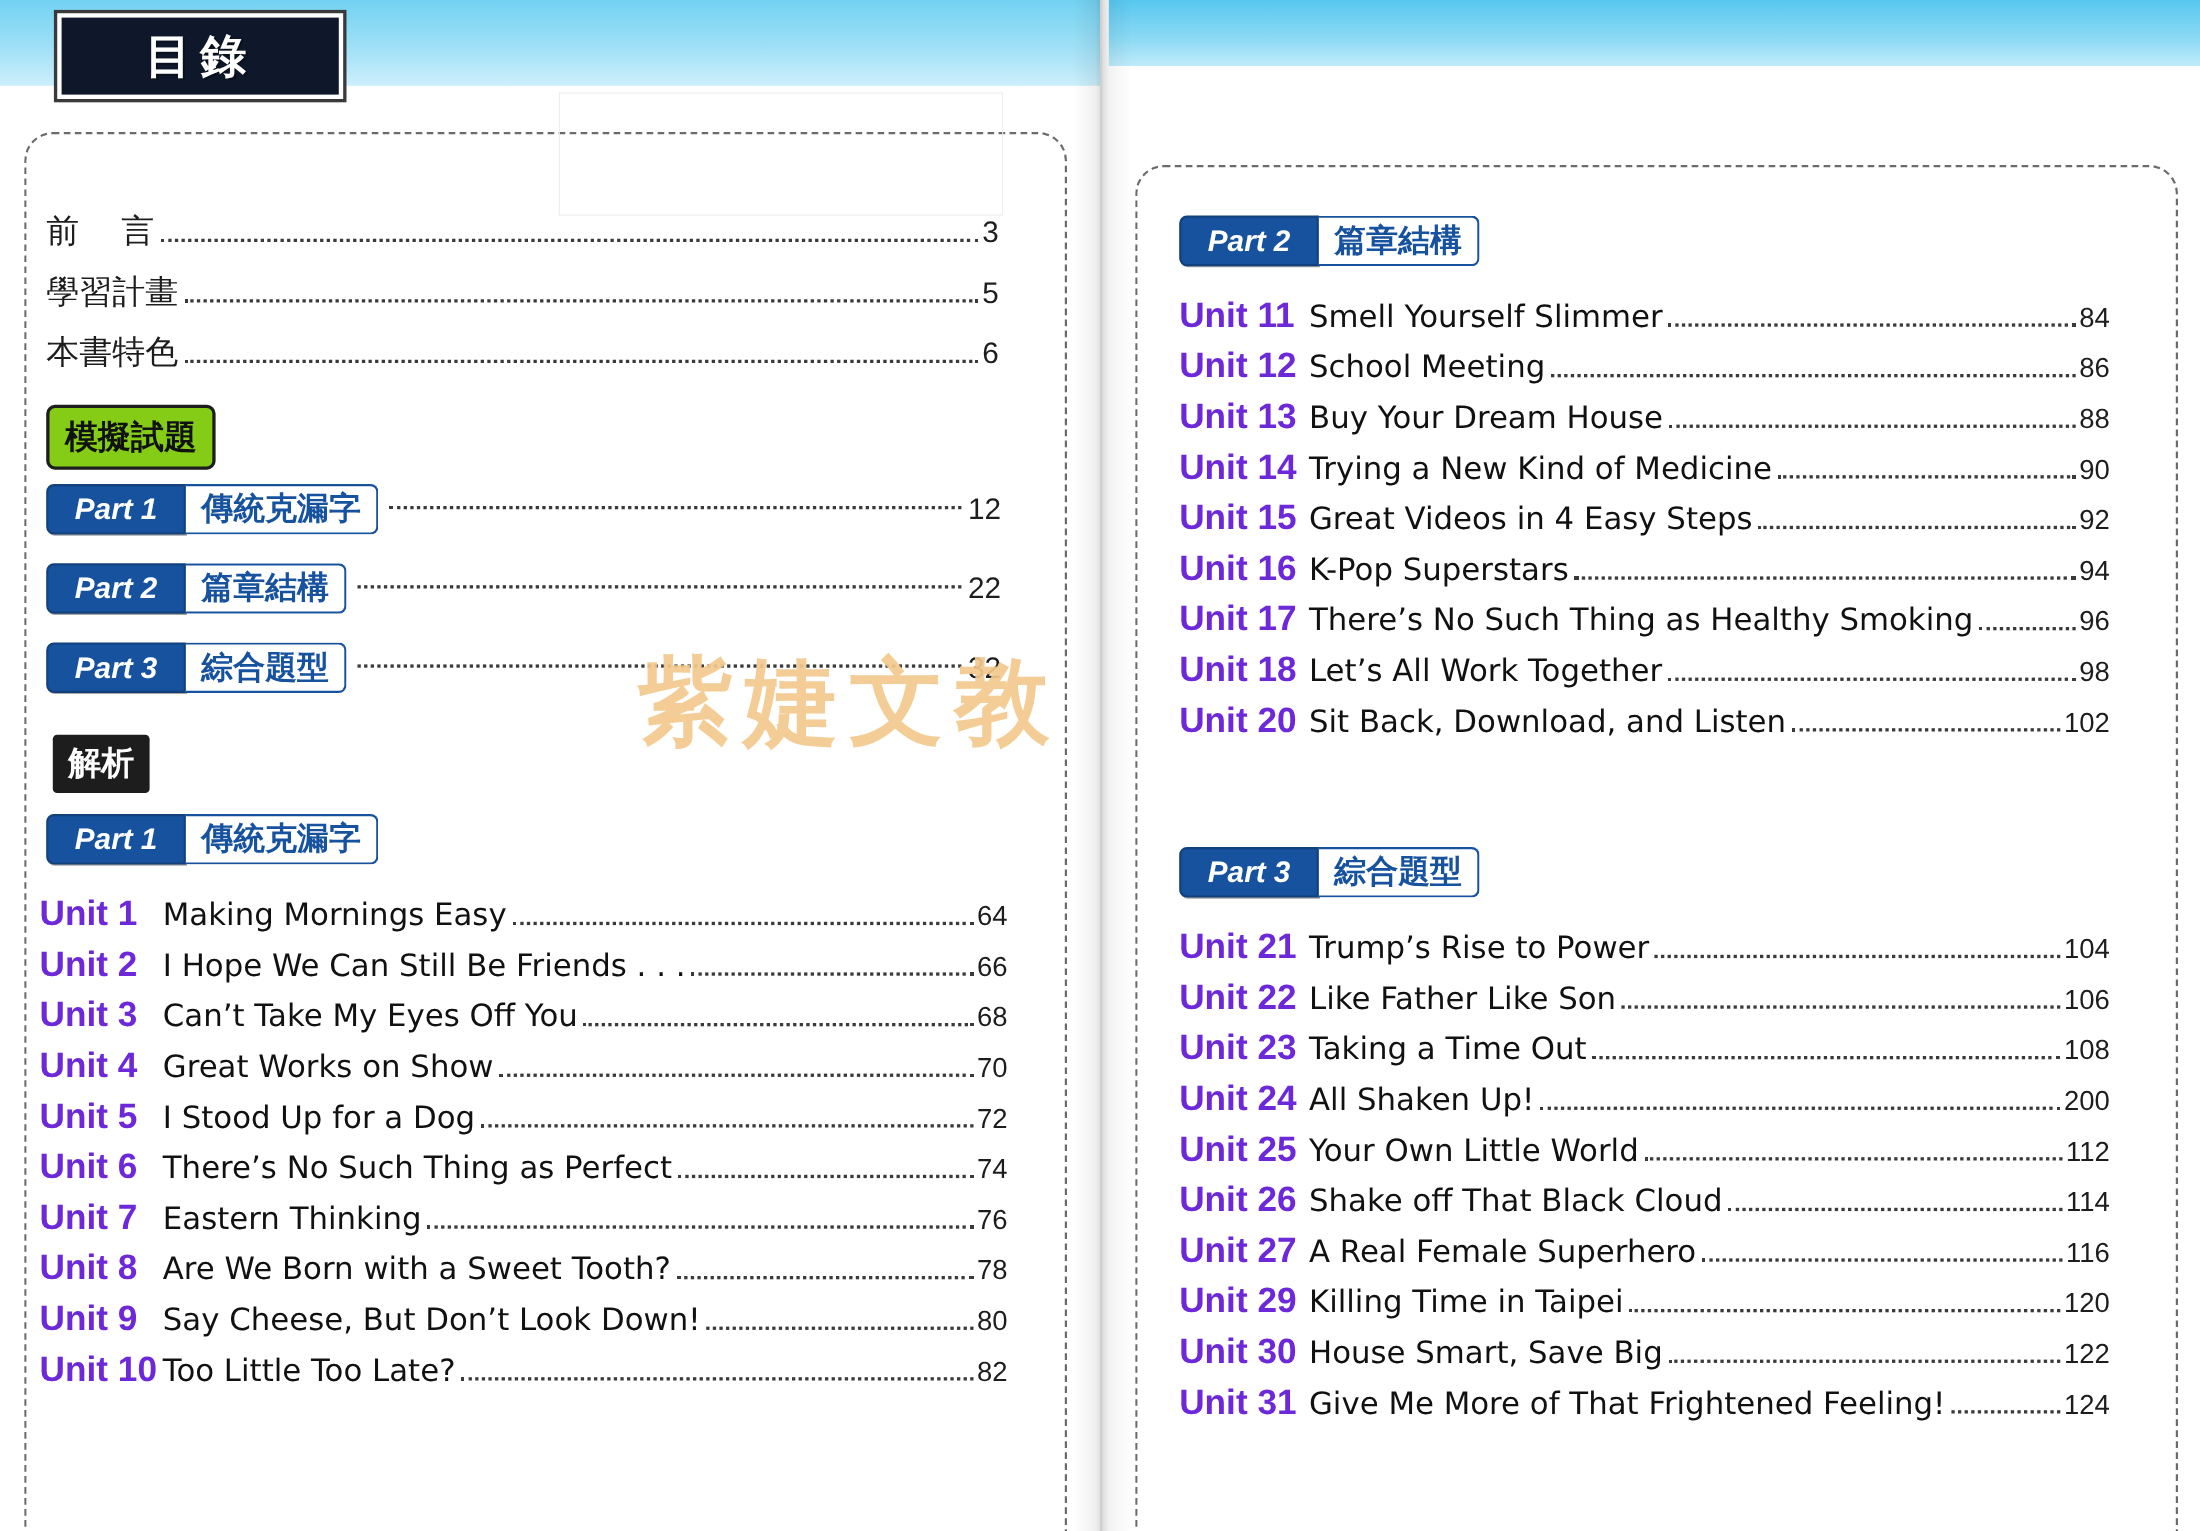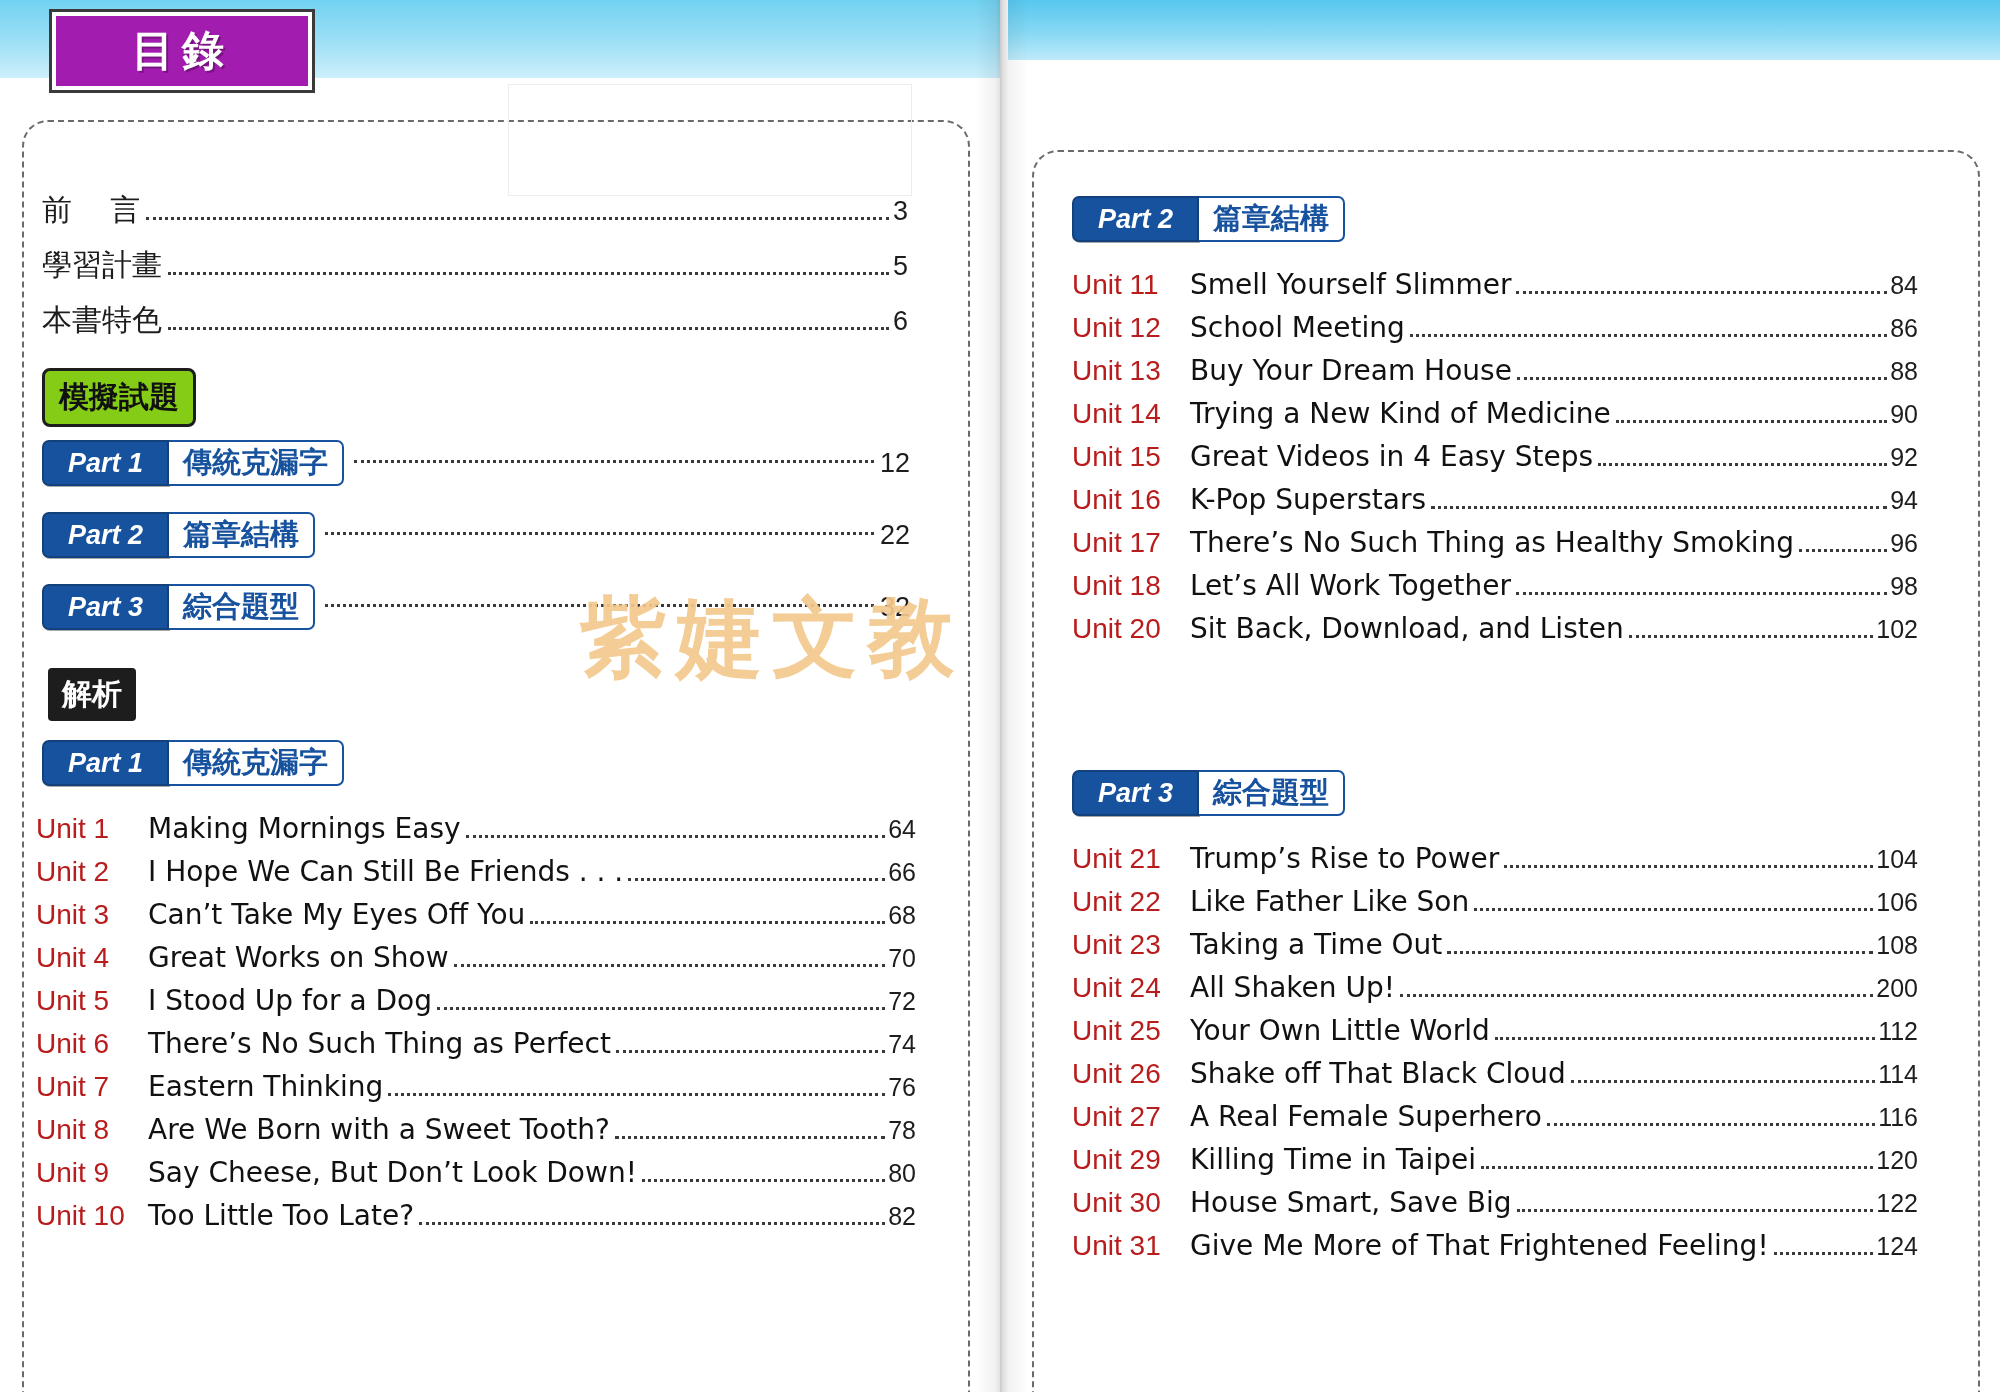--- a/index.html
+++ b/index.html
@@ -79,21 +79,21 @@
     left: 508px; top: 84px;
     width: 402px; height: 110px;
     border: 1px solid #ededed;
   }
 
   
   .toc-title {
     position: absolute;
     left: 52px; top: 12px;
     width: 252px; height: 70px;
-    background: #a21caf;
+    background: #0f172a;
     border: 4px solid #ffffff;
     box-shadow: 0 0 0 3px #3a3a3a;
     display: flex;
     align-items: center;
     justify-content: center;
   }
   .toc-title span {
     color: #ffffff;
     font-size: 42px;
     font-weight: bold;
@@ -211,23 +211,23 @@
   .unit-list {
     position: absolute;
   }
   .unit-row {
     display: flex;
     align-items: baseline;
     margin-bottom: 9px;
     font-family: "DejaVu Sans", sans-serif;
   }
   .unit-no {
-    font-size: 28px;
-    font-weight: normal;
-    color: #b91c1c;
+    font-size: 32px;
+    font-weight: bold;
+    color: #6d28d9;
     white-space: nowrap;
     font-family: "Liberation Sans", sans-serif;
   }
   .unit-title {
     font-size: 28px;
     color: #111;
     white-space: nowrap;
     font-family: "DejaVu Sans", sans-serif;
   }
   .unit-row .dots {

